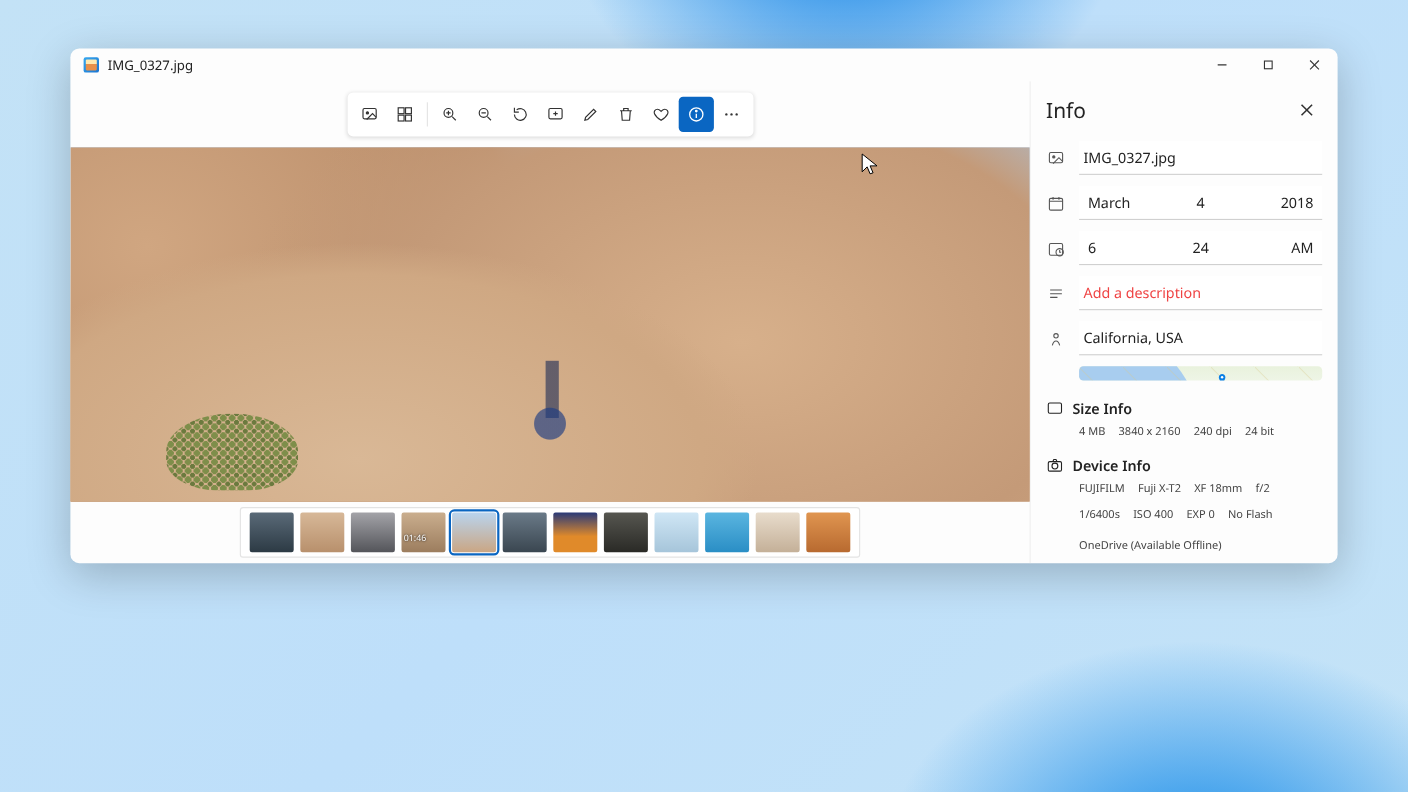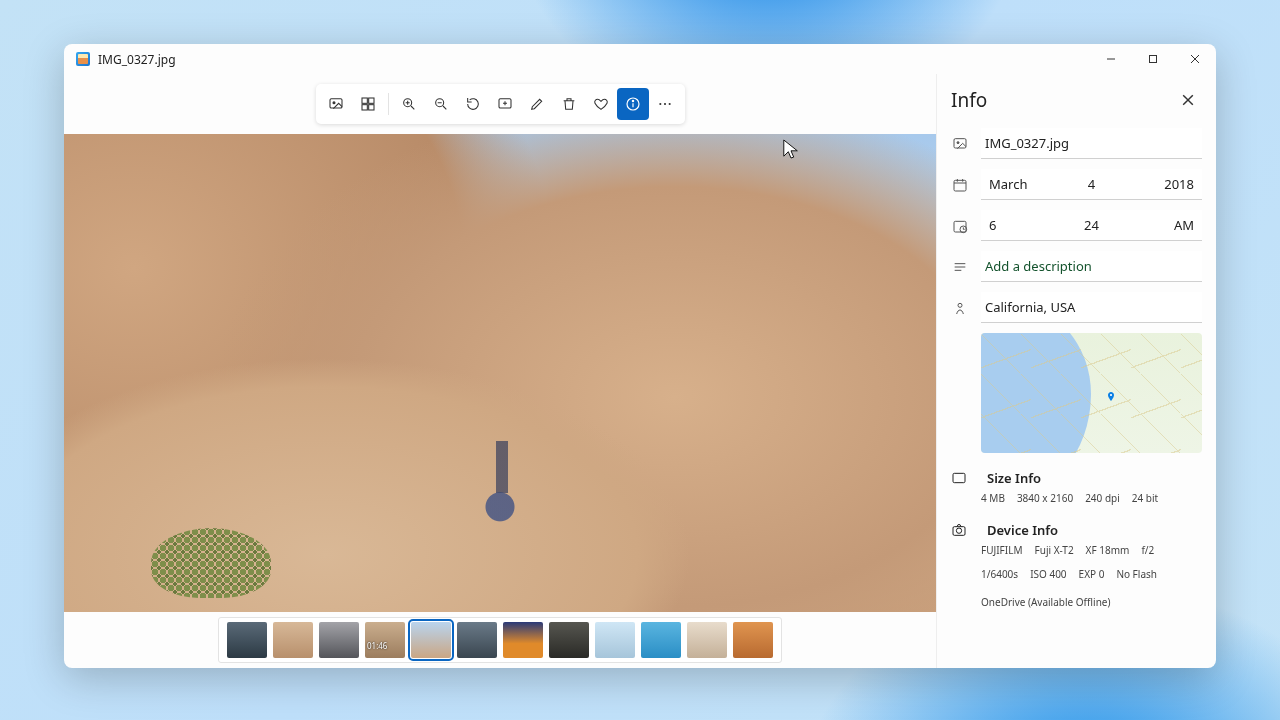--- a/index.html
+++ b/index.html
@@ -6,21 +6,21 @@
   body {
     width: 1280px; height: 720px; overflow: hidden;
     background:
       radial-gradient(ellipse 420px 320px at 60% -10%, #0a7fe5 0%, transparent 60%),
       radial-gradient(ellipse 520px 380px at 85% 110%, #0d87e8 0%, transparent 55%),
       linear-gradient(135deg, #c3e2f6 0%, #bedffa 50%, #c4e3f7 100%);
     position: relative;
   }
 
   .window {
-    position: absolute; left: 64px; top: 44px; width: 1152px; height: 624px;
+    position: absolute; left: 64px; top: 44px; width: 1152px; height: 468px;
     background: #fdfdfd; border-radius: 8px;
     box-shadow: 0 10px 40px rgba(0,0,0,.22);
     display: flex; flex-direction: column; overflow: hidden;
   }
 
   
   .titlebar { height: 30px; display: flex; align-items: center; padding-left: 12px; }
   .titlebar .appicon {
     width: 14px; height: 14px; margin-right: 8px; border-radius: 2px;
     background: linear-gradient(135deg,#36a8f0,#1b74d0);
@@ -94,21 +94,21 @@
   .panel-head { display:flex; align-items:center; justify-content:space-between; margin-bottom:4px;}
   .panel-head h2 { font-size: 19px; font-weight: 400; }
   .closep { width:28px;height:28px;border:none;background:none;border-radius:4px;cursor:pointer;display:flex;align-items:center;justify-content:center;}
 
   .row { display:flex; align-items:center; gap:12px; }
   .row .ricon { width:18px; flex:0 0 18px; color:#555; display:flex; align-items:center; justify-content:center;}
   .field, .field3 {
     flex:1; background:#fff; border-bottom:1px solid #d0d0d0;
     padding: 6px 4px 6px 4px; font-size: 13px; color:#222;
   }
-  .field.placeholder{ color:#14532d; }
+  .field.placeholder{ color:#ef4444; }
   .field3 { display:flex; }
   .field3 span { flex:1; text-align:left; padding:0 4px;}
   .field3 span:nth-child(2){text-align:center;}
   .field3 span:nth-child(3){text-align:right;}
 
   .mapbox { margin-left:30px; height:120px; border-radius:4px; overflow:hidden; position:relative;
     background: linear-gradient(180deg,#e9f2dd 0%, #eef5e6 100%);
   }
   .mapbox::before{
     content:""; position:absolute; left:-40px; top:-30px; width:150px; height:200px;
@@ -117,21 +117,21 @@
   .mapbox::after{
     content:""; position:absolute; inset:0;
     background:
       linear-gradient(45deg, transparent 48%, #d9c98e 48% 50%, transparent 50%) 0 0/40px 40px,
       linear-gradient(-20deg, transparent 48%, #d9c98e 48% 50%, transparent 50%) 0 0/50px 50px;
     opacity:.5;
   }
   .pin { position:absolute; left:56%; top:48%; width:12px; height:12px; z-index:2;}
 
   .section { margin-left:0; }
-  .section .shead{ display:flex; align-items:center; gap:20px; font-weight:600; font-size:13px; margin-top:6px;}
+  .section .shead{ display:flex; align-items:center; gap:8px; font-weight:600; font-size:13px; margin-top:6px;}
   .section .sbody{ margin-left:30px; font-size:10px; color:#444; display:flex; flex-wrap:wrap; gap:10px 12px; margin-top:4px;}
 
   svg { display:block; }
 </style>
 </head>
 <body>
 
 <div class="window">
 
   <div class="titlebar">

